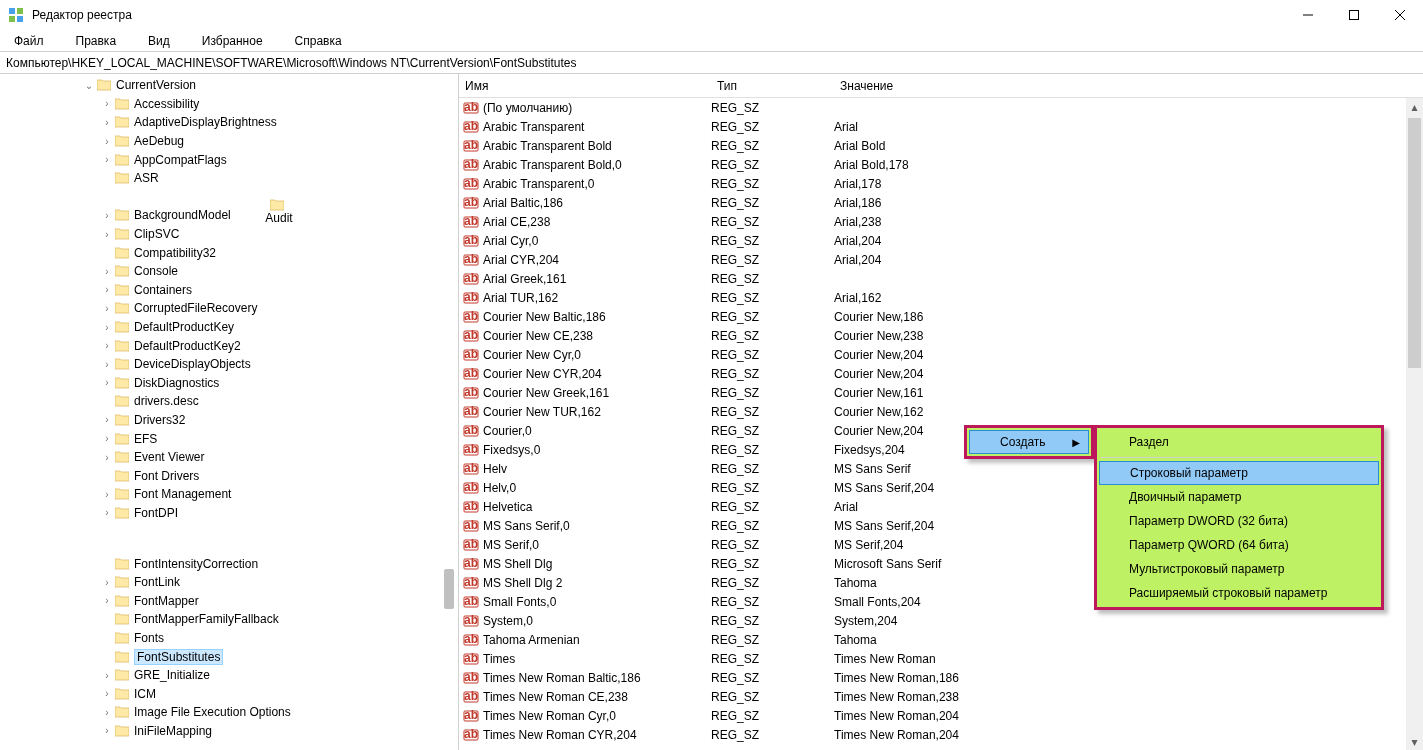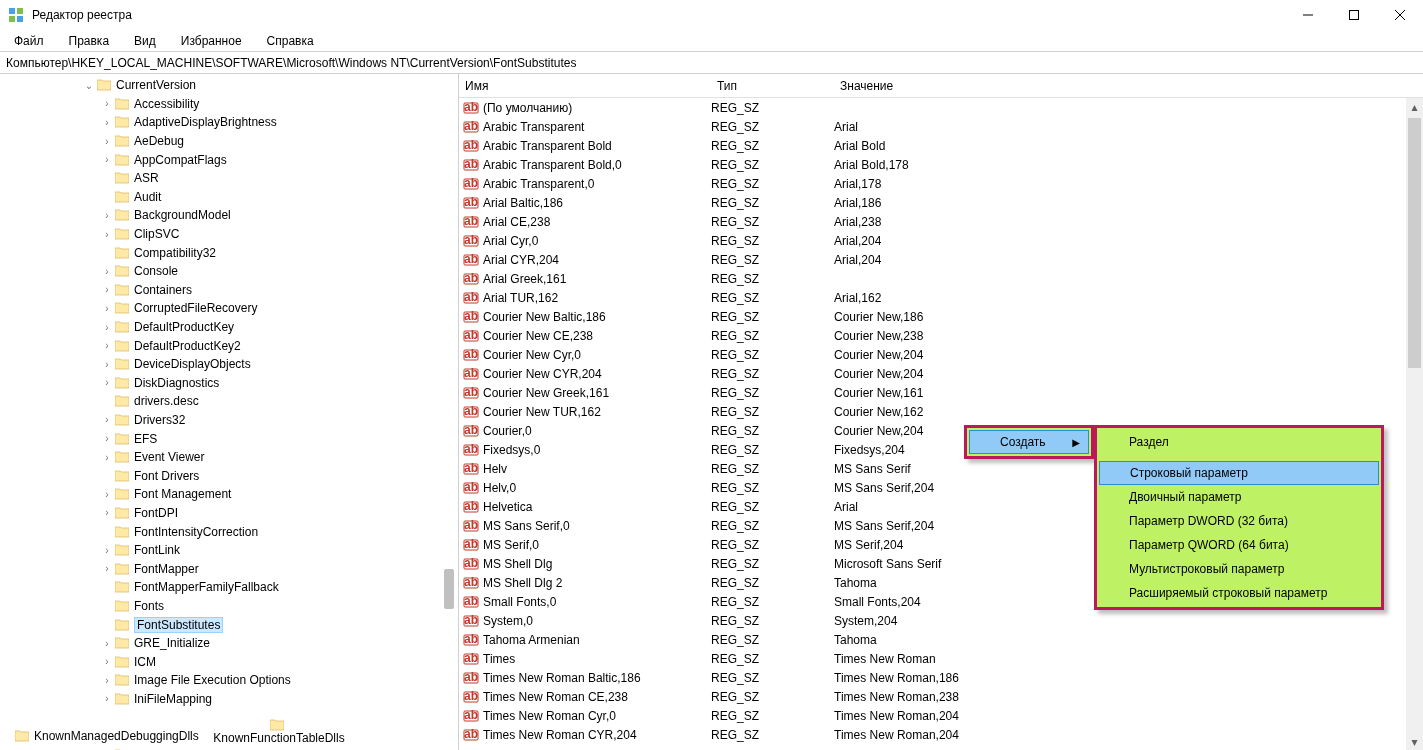--- a/index.html
+++ b/index.html
@@ -3,21 +3,21 @@
 <meta charset="utf-8">
 <style>
   * { margin: 0; padding: 0; box-sizing: border-box; font-family: "Segoe UI", Tahoma, sans-serif; font-size: 12px; }
   body { background: #fff; color: #000; width: 1423px; height: 750px; overflow: hidden; position: relative; }
   .titlebar { height: 30px; display: flex; align-items: center; padding-left: 8px; border-bottom: 1px solid transparent; }
   .titlebar .app-icon { width: 16px; height: 16px; margin-right: 8px; display: inline-flex; }
   .titlebar .title { flex: 1; }
   .winbtns { display: flex; height: 30px; }
   .winbtn { width: 46px; display: flex; align-items: center; justify-content: center; }
   .winbtn svg { width: 10px; height: 10px; }
-  .menubar { height: 22px; display: flex; align-items: center; border-bottom: 1px solid #d0d0d0; padding-left: 4px; gap: 5px; }
+  .menubar { height: 22px; display: flex; align-items: center; border-bottom: 1px solid #d0d0d0; padding-left: 4px; gap: 12px; }
   .menuitem { padding: 2px 10px; }
   .addressbar { height: 22px; border-bottom: 1px solid #d0d0d0; display: flex; align-items: center; padding-left: 6px; background: #fff; }
   .main { display: flex; height: calc(750px - 30px - 22px - 22px); position: relative; }
   .tree { width: 459px; border-right: 1px solid #d0d0d0; overflow: hidden; position: relative; }
   .tree-inner { padding-top: 2px; }
   .tree-row { height: 18.6px; display: flex; align-items: center; white-space: nowrap; }
   .tree-row .exp { width: 14px; text-align: center; color: #777; font-size: 10px; }
   .tree-row .folder { width: 16px; height: 14px; margin-right: 4px; display: inline-flex; align-items: center; justify-content: center; }
   .tree-row.sel .label-sel { background: #cce8ff; border: 1px solid #99d1ff; padding: 0 2px; }
   .folder svg { width: 14px; height: 12px; }
@@ -141,21 +141,21 @@
         </div>
         <div class="tree-row" style="padding-left: 100px;">
           <span class="exp">&nbsp;</span>
           <span class="folder">
             <svg viewBox="0 0 14 12">
               <path d="M0 1 L5 1 L6 2 L14 2 L14 11 L0 11 Z" fill="#ffe9a6" stroke="#d9b65a" stroke-width="0.7"></path>
             </svg>
           </span>
           <span class="">ASR</span>
         </div>
-        <div class="tree-row" style="padding-left: 100px;">
+        <div class="tree-row" style="padding-left: 100px; flex-direction: column;">
           <span class="exp">&nbsp;</span>
           <span class="folder">
             <svg viewBox="0 0 14 12">
               <path d="M0 1 L5 1 L6 2 L14 2 L14 11 L0 11 Z" fill="#ffe9a6" stroke="#d9b65a" stroke-width="0.7"></path>
             </svg>
           </span>
           <span class="">Audit</span>
         </div>
         <div class="tree-row" style="padding-left: 100px;">
           <span class="exp">›</span>
@@ -303,21 +303,21 @@
         </div>
         <div class="tree-row" style="padding-left: 100px;">
           <span class="exp">›</span>
           <span class="folder">
             <svg viewBox="0 0 14 12">
               <path d="M0 1 L5 1 L6 2 L14 2 L14 11 L0 11 Z" fill="#ffe9a6" stroke="#d9b65a" stroke-width="0.7"></path>
             </svg>
           </span>
           <span class="">FontDPI</span>
         </div>
-        <div class="tree-row" style="padding-left: 100px;">
+        <div class="tree-row" style="padding-left: 100px; margin-top: 32px;">
           <span class="exp">&nbsp;</span>
           <span class="folder">
             <svg viewBox="0 0 14 12">
               <path d="M0 1 L5 1 L6 2 L14 2 L14 11 L0 11 Z" fill="#ffe9a6" stroke="#d9b65a" stroke-width="0.7"></path>
             </svg>
           </span>
           <span class="">FontIntensityCorrection</span>
         </div>
         <div class="tree-row" style="padding-left: 100px;">
           <span class="exp">›</span>

